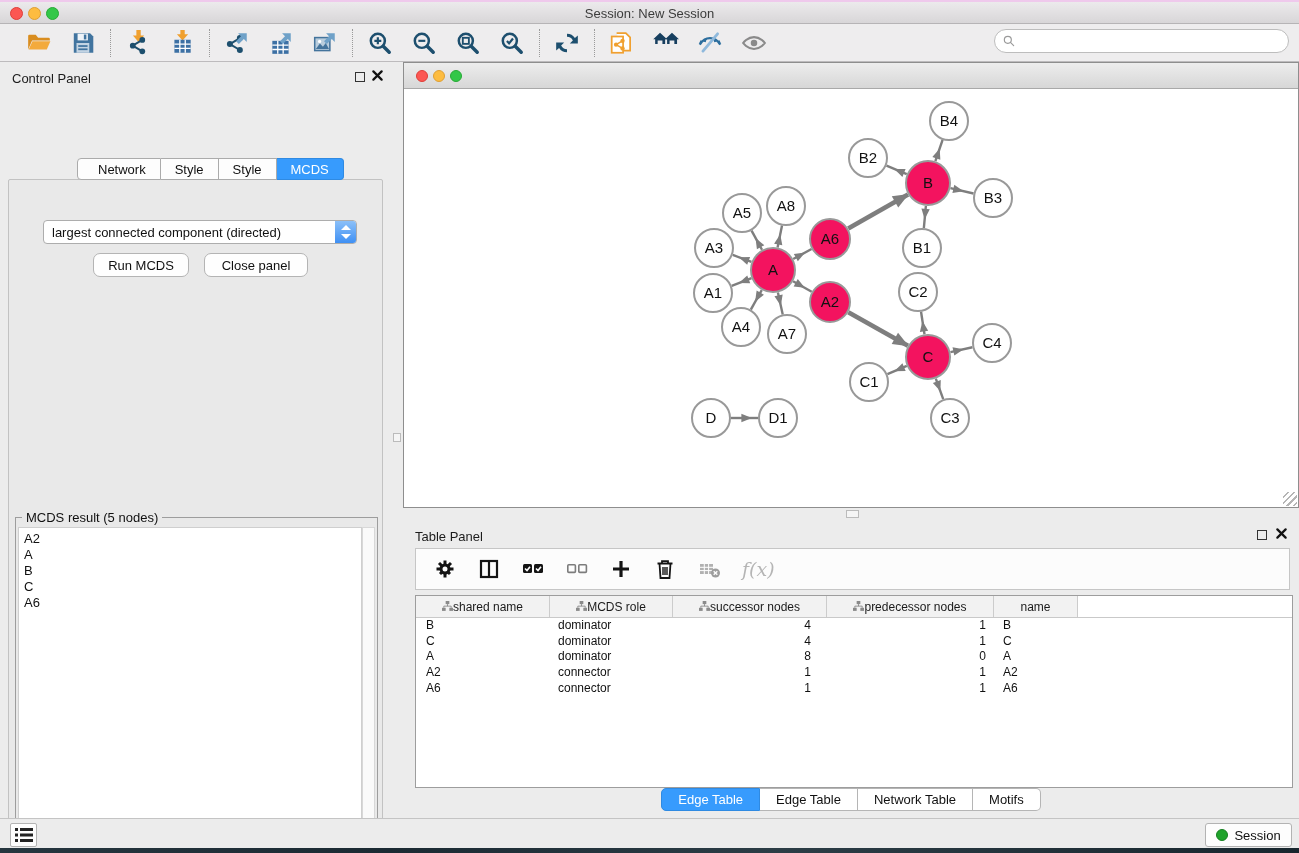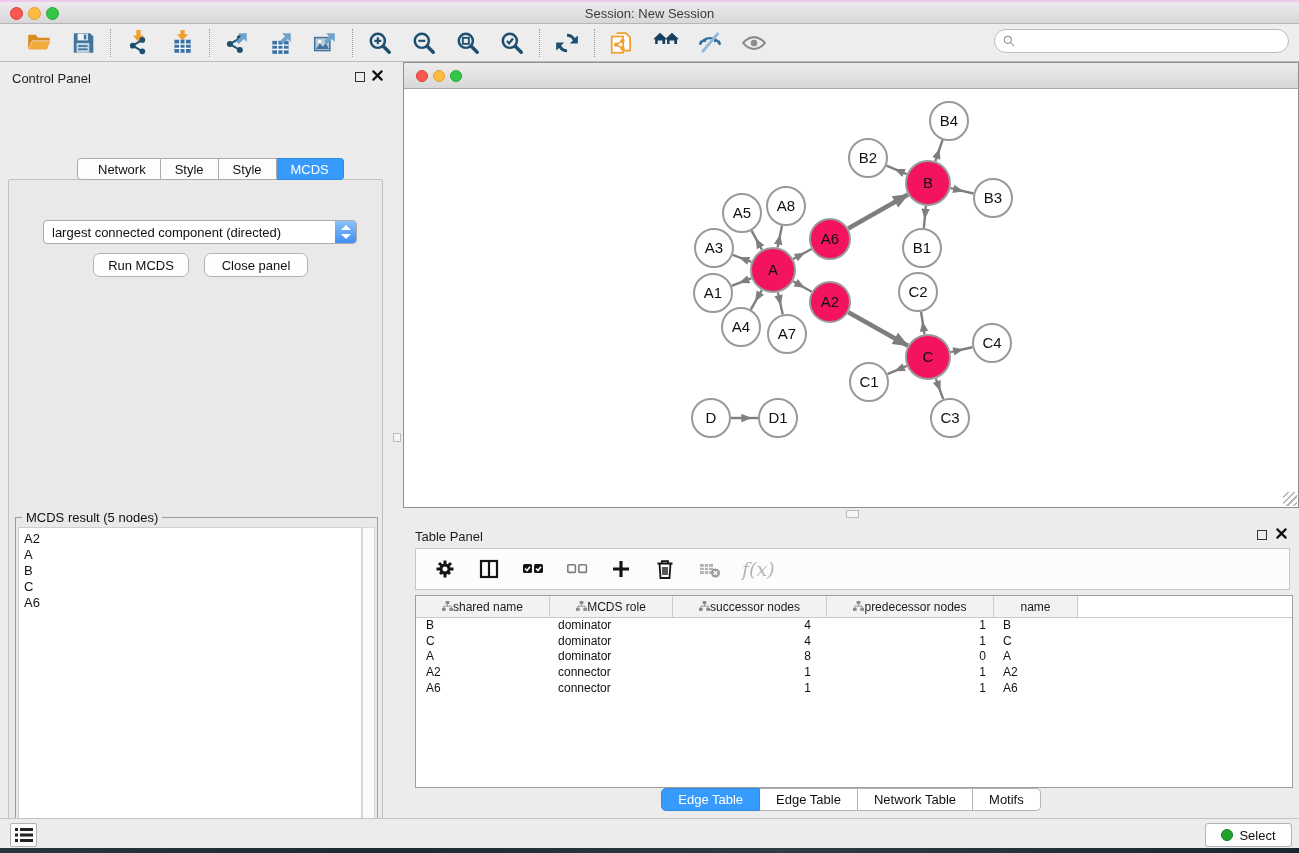--- a/index.html
+++ b/index.html
@@ -594,17 +594,17 @@
             <rect x="5" y="1" width="13" height="3"></rect>
         <rect x="0" y="6.5" width="3" height="3"></rect>
             <rect x="5" y="6.5" width="13" height="3"></rect>
         <rect x="0" y="12" width="3" height="3"></rect>
             <rect x="5" y="12" width="13" height="3"></rect>
           </g>
       </svg>
     </div>
     <div class="memory-btn">
       <span class="mem-dot"></span>
-      <span>Select</span>
+      <span>Session</span>
     </div>
   </div>
   <div class="desktop-strip"></div>
 </div>
 
 </body></html>

